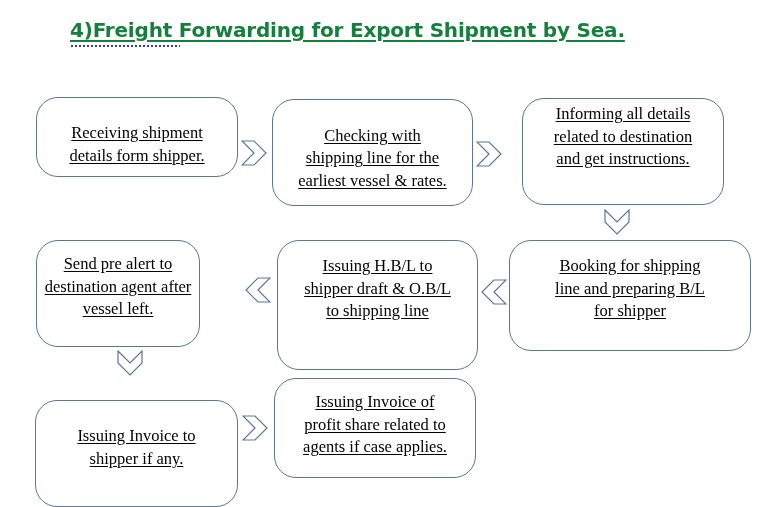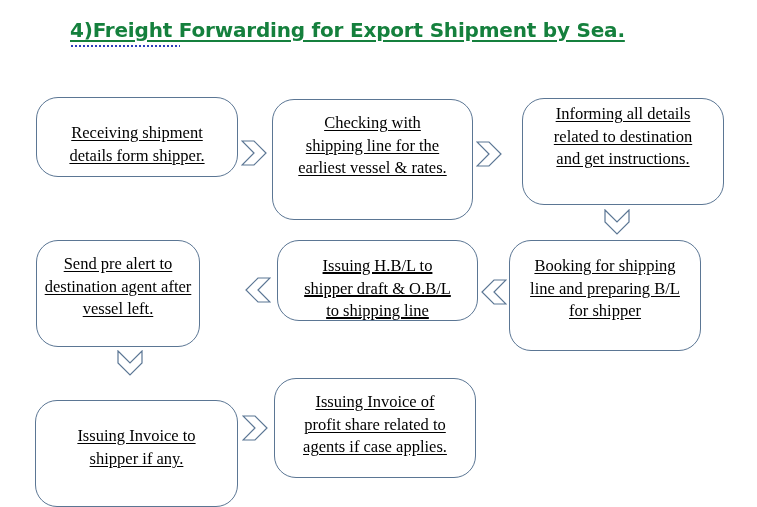--- a/index.html
+++ b/index.html
@@ -34,37 +34,37 @@
 
 <div class="title">
   <span>4)Freight Forwarding for Export Shipment by Sea.</span>
   <span class="squiggle"></span>
 </div>
 
 <div class="box" style="left:36px;top:97px;width:202px;height:80px;padding-top:24px;">
   <div class="txt">Receiving shipment
 details form shipper.</div>
 </div>
-<div class="box" style="left:272px;top:99px;width:201px;height:121px;padding-top:12px;">
+<div class="box" style="left:272px;top:99px;width:201px;height:107px;padding-top:12px;align-items:center;">
   <div class="txt">Checking with
 shipping line for the
 earliest vessel &amp; rates.</div>
 </div>
 <div class="box" style="left:522px;top:98px;width:202px;height:107px;padding-top:4px;">
   <div class="txt">Informing all details
 related to destination
 and get instructions.</div>
 </div>
 
-<div class="box" style="left:509px;top:240px;width:192px;height:111px;padding-top:14px;">
+<div class="box" style="left:509px;top:240px;width:242px;height:111px;padding-top:14px;">
   <div class="txt">Booking for shipping
 line and preparing B/L
 for shipper</div>
 </div>
-<div class="box" style="left:277px;top:240px;width:201px;height:81px;padding-top:14px;text-decoration:underline;">
+<div class="box" style="left:277px;top:240px;width:201px;height:130px;padding-top:14px;">
   <div class="txt">Issuing H.B/L to
 shipper draft &amp; O.B/L
 to shipping line</div>
 </div>
 <div class="box" style="left:36px;top:240px;width:164px;height:107px;padding-top:12px;">
   <div class="txt">Send pre alert to
 destination agent after
 vessel left.</div>
 </div>
 

